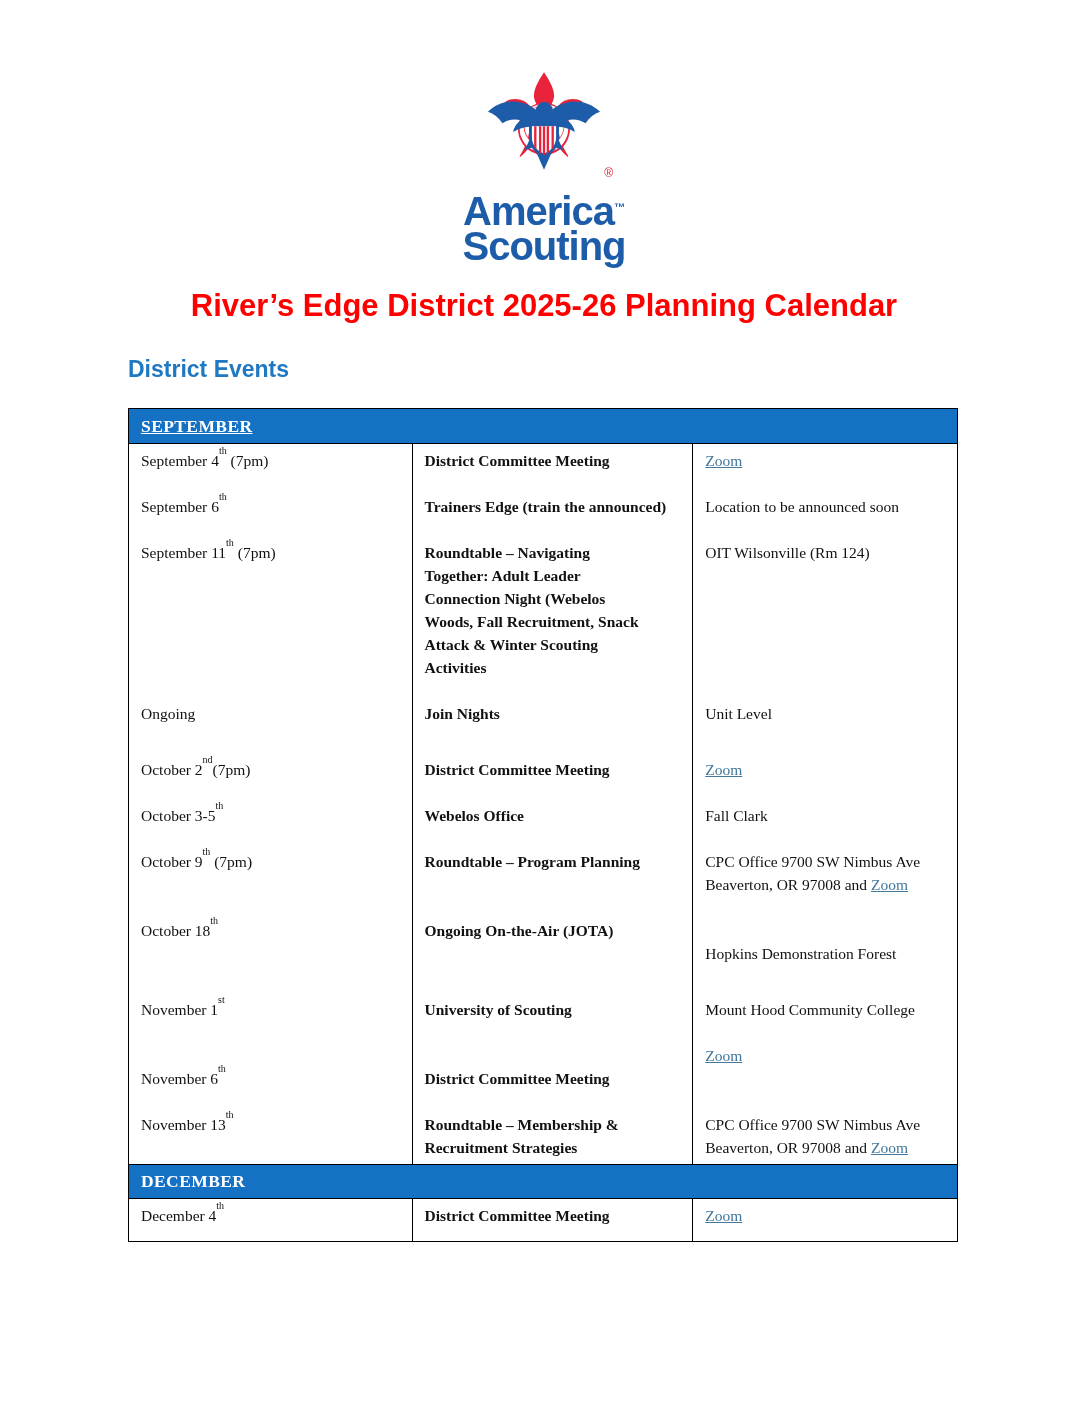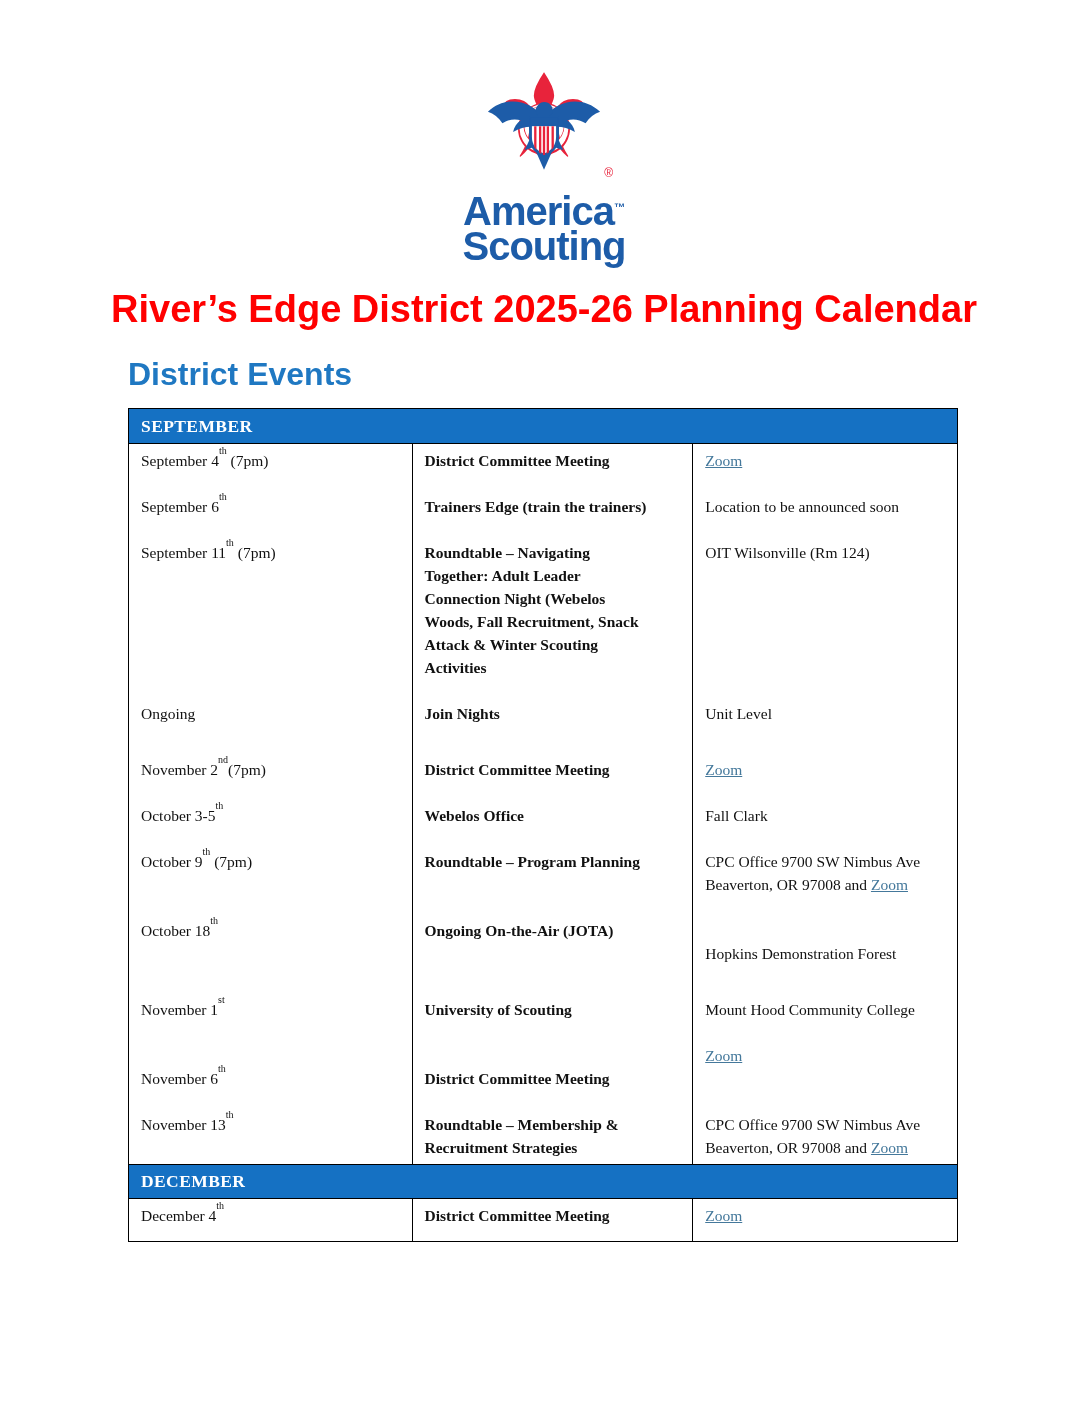--- a/index.html
+++ b/index.html
@@ -24,31 +24,31 @@
          color:var(--logo-red);}
   .eagle{position:absolute;left:50%;top:34px;transform:translateX(-50%);}
   .reg{position:absolute;right:16px;bottom:8px;font-size:12px;color:var(--logo-red);
        font-family:"Liberation Sans",sans-serif;}
   .brand{margin-top:2px;font-family:"Liberation Sans",sans-serif;font-weight:bold;
          color:var(--logo-blue);font-size:40px;line-height:35px;letter-spacing:-1px;}
   .tm{font-size:11px;vertical-align:super;letter-spacing:0;}
 
   
   .page-title{position:absolute;top:288px;left:0;width:100%;text-align:center;
-    font-family:"Liberation Sans",sans-serif;font-weight:bold;font-size:38px;color:var(--title-red);}
+    font-family:"Liberation Sans",sans-serif;font-weight:bold;font-size:31px;color:var(--title-red);}
   .section-heading{position:absolute;top:356px;left:128px;
-    font-family:"Liberation Sans",sans-serif;font-weight:bold;font-size:32px;color:var(--heading-blue);}
+    font-family:"Liberation Sans",sans-serif;font-weight:bold;font-size:23px;color:var(--heading-blue);}
 
   
   .calendar{position:absolute;top:408px;left:128px;width:830px;border:1.5px solid var(--border-black);
     background:#fff;}
   .month-header{height:35px;display:flex;align-items:center;padding:0 12px;
     background:var(--bar-blue);color:#fff;font-weight:bold;font-size:17.5px;letter-spacing:.4px;
     border-top:1px solid var(--border-black);border-bottom:1px solid var(--border-black);}
-  .month-section:first-child .month-header{border-top:none;}
+  .month-section:first-child .month-header{border-top:none;text-decoration:underline;}
   .month-body{display:flex;align-items:flex-end;gap:12px;}
   .col{padding:5px 12px;}
   .col-dates{width:33.65%;}
   .col-events{width:33.42%;border-left:1px solid var(--border-black);font-weight:bold;}
   .col-locations{width:32.93%;border-left:1px solid var(--border-black);}
   .month-section:last-child .col{padding-bottom:14px;}
   .line{min-height:23px;line-height:23px;font-size:15.5px;white-space:nowrap;}
   sup.ord{font-size:10px;line-height:0;position:relative;top:-6px;}
   a.zoom-link{color:var(--link-teal);text-decoration:underline;cursor:pointer;}
 </style>
@@ -111,21 +111,21 @@
             <div class="line"></div>
             <div class="line"></div>
             <div class="line"></div>
             <div class="line"></div>
             <div class="line"><span>Ongoing</span></div>
             <div class="line"></div>
           </div>
           <div class="col col-events">
             <div class="line"><span>District Committee Meeting</span></div>
             <div class="line"></div>
-            <div class="line"><span>Trainers Edge (train the trainers)</span></div>
+            <div class="line"><span>Trainers Edge (train the announced)</span></div>
             <div class="line"></div>
             <div class="line"><span>Roundtable – Navigating</span></div>
             <div class="line"><span>Together: Adult Leader</span></div>
             <div class="line"><span>Connection Night (Webelos</span></div>
             <div class="line"><span>Woods, Fall Recruitment, Snack</span></div>
             <div class="line"><span>Attack &amp; Winter Scouting</span></div>
             <div class="line"><span>Activities</span></div>
             <div class="line"></div>
             <div class="line"><span>Join Nights</span></div>
             <div class="line"></div>
@@ -143,21 +143,21 @@
             <div class="line"></div>
             <div class="line"></div>
             <div class="line"><span>Unit Level</span></div>
             <div class="line"></div>
           </div>
         </div>
       </div>
       <div class="month-section">
         <div class="month-body">
           <div class="col col-dates">
-            <div class="line"><span>November 2</span><sup class="ord">nd</sup><span>(7pm)</span></div>
+            <div class="line"><span>October 2</span><sup class="ord">nd</sup><span>(7pm)</span></div>
             <div class="line"></div>
             <div class="line"><span>October 3-5</span><sup class="ord">th</sup></div>
             <div class="line"></div>
             <div class="line"><span>October 9</span><sup class="ord">th</sup><span> (7pm)</span></div>
             <div class="line"></div>
             <div class="line"></div>
             <div class="line"><span>October 18</span><sup class="ord">th</sup></div>
             <div class="line"></div>
             <div class="line"></div>
           </div>

